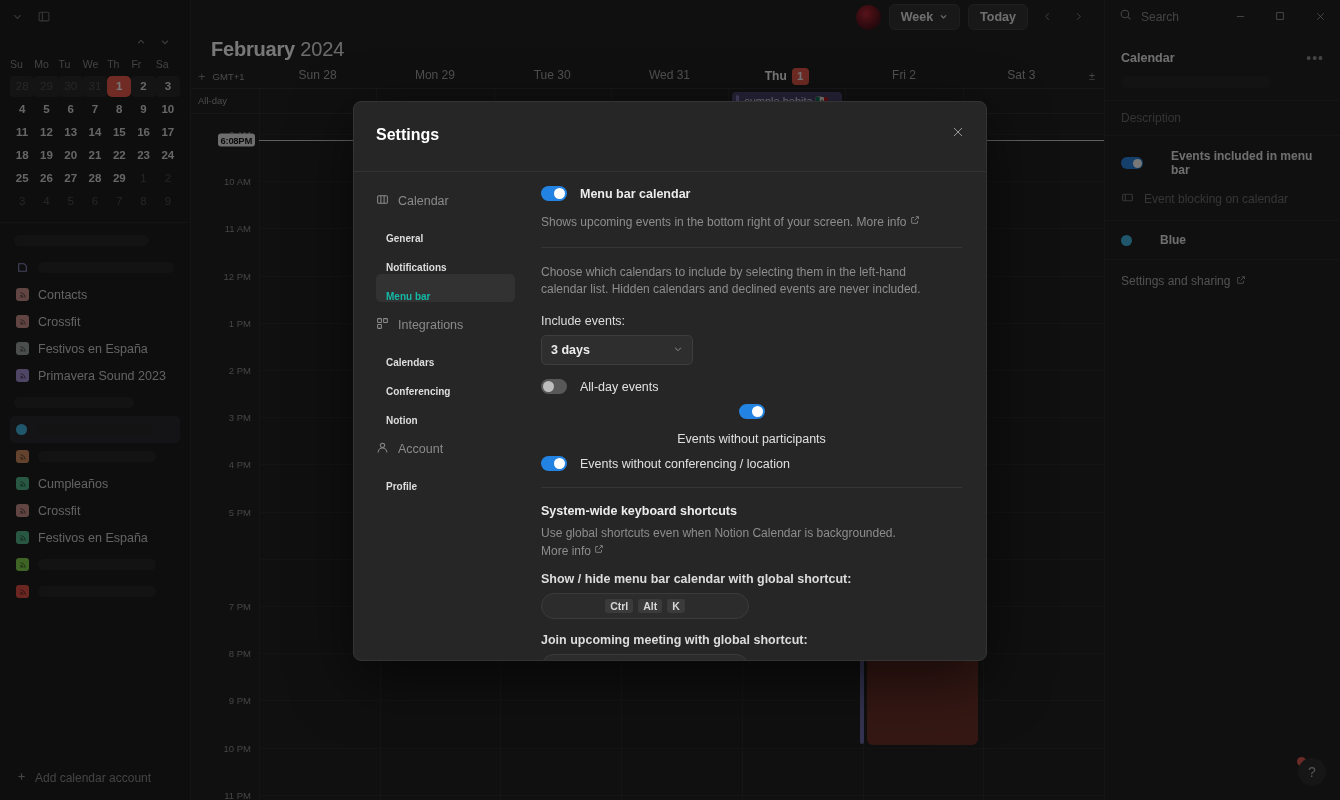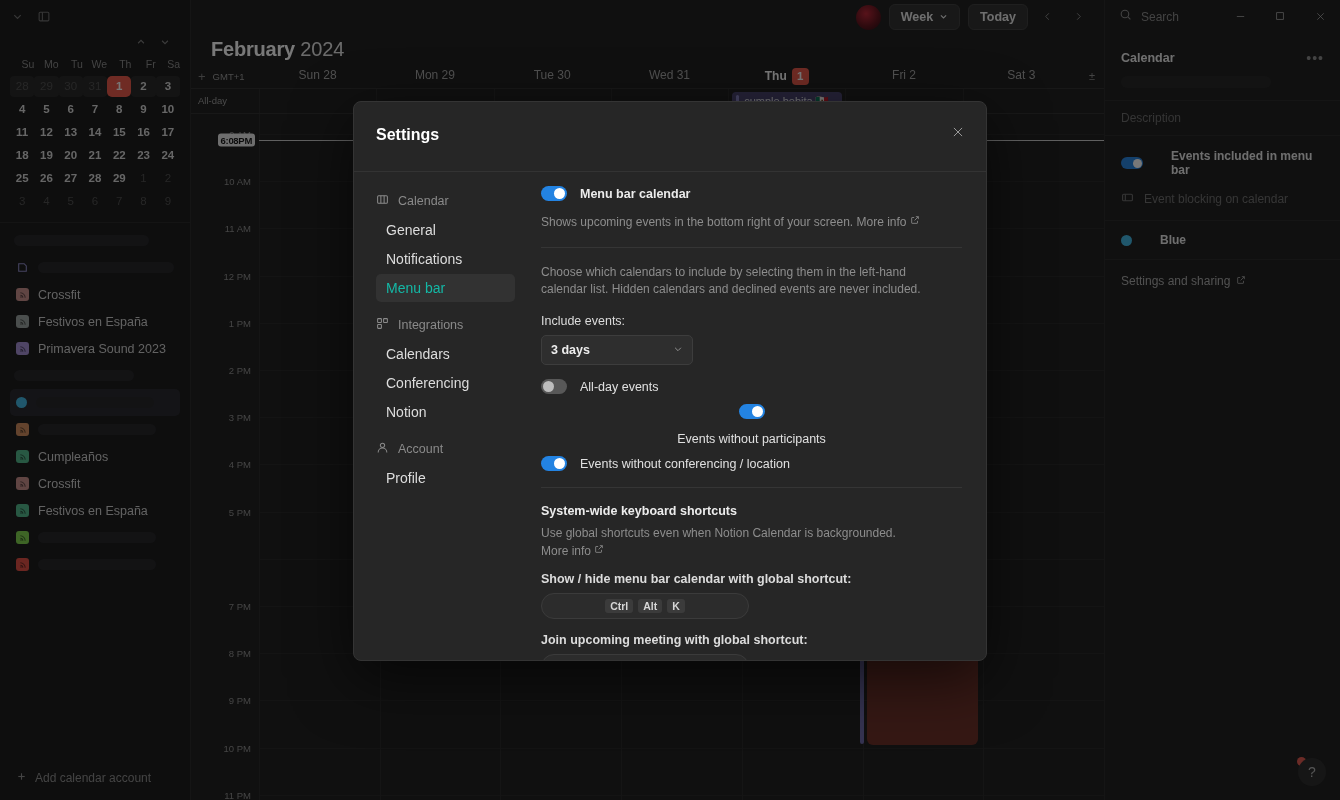--- a/index.html
+++ b/index.html
@@ -18,21 +18,21 @@
     position: absolute; left: 0; top: 0; width: 191px; height: 800px;
     background: #141414; border-right: 1px solid #252525;
   }
   .sb-topbar { height: 32px; display: flex; align-items: center; gap: 14px; padding-left: 12px; }
   .sb-ico { color: #6f6f6f; cursor: pointer; display: flex; align-items: center; }
 
   .mini-cal { padding: 0 10px; }
   .mc-nav { display: flex; justify-content: flex-end; gap: 14px; height: 22px; align-items: center; padding-right: 10px; }
   .mc-nav span { color: #7a7a7a; font-size: 11px; cursor: pointer; line-height: 1; }
   .mc-grid { display: grid; grid-template-columns: repeat(7, 1fr); row-gap: 2px; }
-  .mc-dow { font-size: 10.5px; color: #8a8a8a; text-align: right; padding: 4px 0 6px; font-weight: 400; }
+  .mc-dow { font-size: 10.5px; color: #8a8a8a; text-align: left; padding: 4px 0 6px; font-weight: 400; }
   .mc-day {
     font-size: 11.5px; text-align: center; height: 21px; line-height: 21px;
     color: #d8d8d8; font-weight: 600; cursor: pointer; border-radius: 4px;
   }
   .mc-day.muted { color: #4b4b4b; font-weight: 500; }
   .mc-day.inweek { background: #232323; }
   .mc-day.today { background: #eb5545; color: #fff; border-radius: 5px; }
 
   .sb-sep { height: 1px; background: #232323; margin: 10px 0 0; }
 
@@ -151,22 +151,22 @@
   }
   .m-head { height: 70px; position: relative; border-bottom: 1px solid #333; flex: none; }
   .m-title { position: absolute; left: 22px; top: 24px; font-size: 16px; font-weight: 700; color: #fff; }
   .m-close { position: absolute; right: 16px; top: 18px; width: 24px; height: 24px; display: flex; align-items: center; justify-content: center; color: #9a9a9a; cursor: pointer; border-radius: 4px; }
   .m-body { flex: 1; display: flex; overflow: hidden; }
 
   .m-nav { width: 175px; padding: 14px 14px 0 22px; flex: none; }
   .m-grp { display: flex; align-items: center; gap: 9px; height: 30px; font-size: 12.5px; color: #8a8a8a; margin-top: 8px; }
   .m-grp:first-child { margin-top: 0; }
   .m-link {
-    height: 28px; display: flex; align-items: center; padding: 0 10px;
-    font-size: 14px; font-weight: 400; color: #ddd; border-radius: 5px; cursor: pointer; margin-bottom: 1px;
+    height: 28px; display: flex; align-items: flex-end; padding: 0 10px;
+    font-size: 10px; font-weight: 700; color: #ddd; border-radius: 5px; cursor: pointer; margin-bottom: 1px;
   }
   .m-link.active { background: #323232; color: #14b8a6; }
 
   .m-content { flex: 1; padding: 14px 24px 0 12px; overflow: hidden; }
   .row-tg { display: flex; align-items: center; gap: 13px; margin-bottom: 12px; }
   .toggle {
     width: 26px; height: 15px; border-radius: 8px; background: #2383e2; position: relative; flex: none; cursor: pointer;
   }
   .toggle::after { content: ""; position: absolute; right: 2px; top: 2px; width: 11px; height: 11px; border-radius: 50%; background: #fff; }
   .toggle.off { background: #585858; }
@@ -292,20 +292,30 @@
             <span class="redact" style="width: 140px;"></span>
           </div>
           <div class="cal-item">
             <span class="cal-ico" style="background:#c98e8a">
               <svg width="8" height="8" viewBox="0 0 24 24" fill="currentColor">
                 <circle cx="6" cy="18" r="2.4"></circle>
                 <path d="M4 11a9 9 0 0 1 9 9h-3a6 6 0 0 0-6-6z"></path>
                 <path d="M4 4a16 16 0 0 1 16 16h-3A13 13 0 0 0 4 7z"></path>
               </svg>
             </span>
+            <span>Contacts</span>
+          </div>
+          <div class="cal-item">
+            <span class="cal-ico" style="background:#c98e8a">
+              <svg width="8" height="8" viewBox="0 0 24 24" fill="currentColor">
+                <circle cx="6" cy="18" r="2.4"></circle>
+                <path d="M4 11a9 9 0 0 1 9 9h-3a6 6 0 0 0-6-6z"></path>
+                <path d="M4 4a16 16 0 0 1 16 16h-3A13 13 0 0 0 4 7z"></path>
+              </svg>
+            </span>
             <span>Crossfit</span>
           </div>
           <div class="cal-item">
             <span class="cal-ico" style="background:#9aa3a0">
               <svg width="8" height="8" viewBox="0 0 24 24" fill="currentColor">
                 <circle cx="6" cy="18" r="2.4"></circle>
                 <path d="M4 11a9 9 0 0 1 9 9h-3a6 6 0 0 0-6-6z"></path>
                 <path d="M4 4a16 16 0 0 1 16 16h-3A13 13 0 0 0 4 7z"></path>
               </svg>
             </span>

